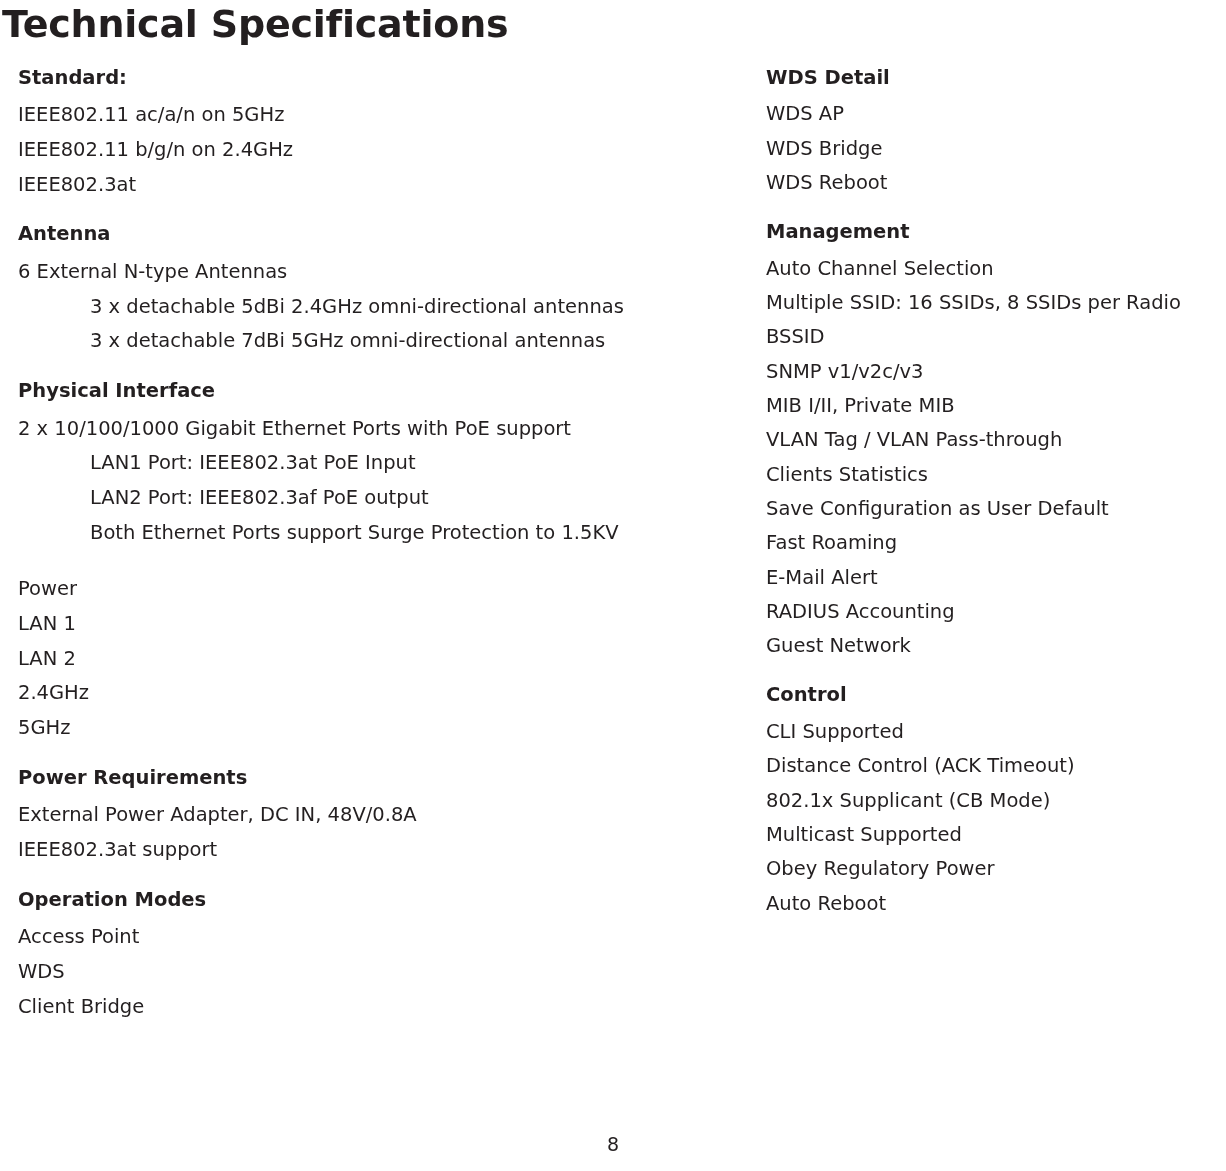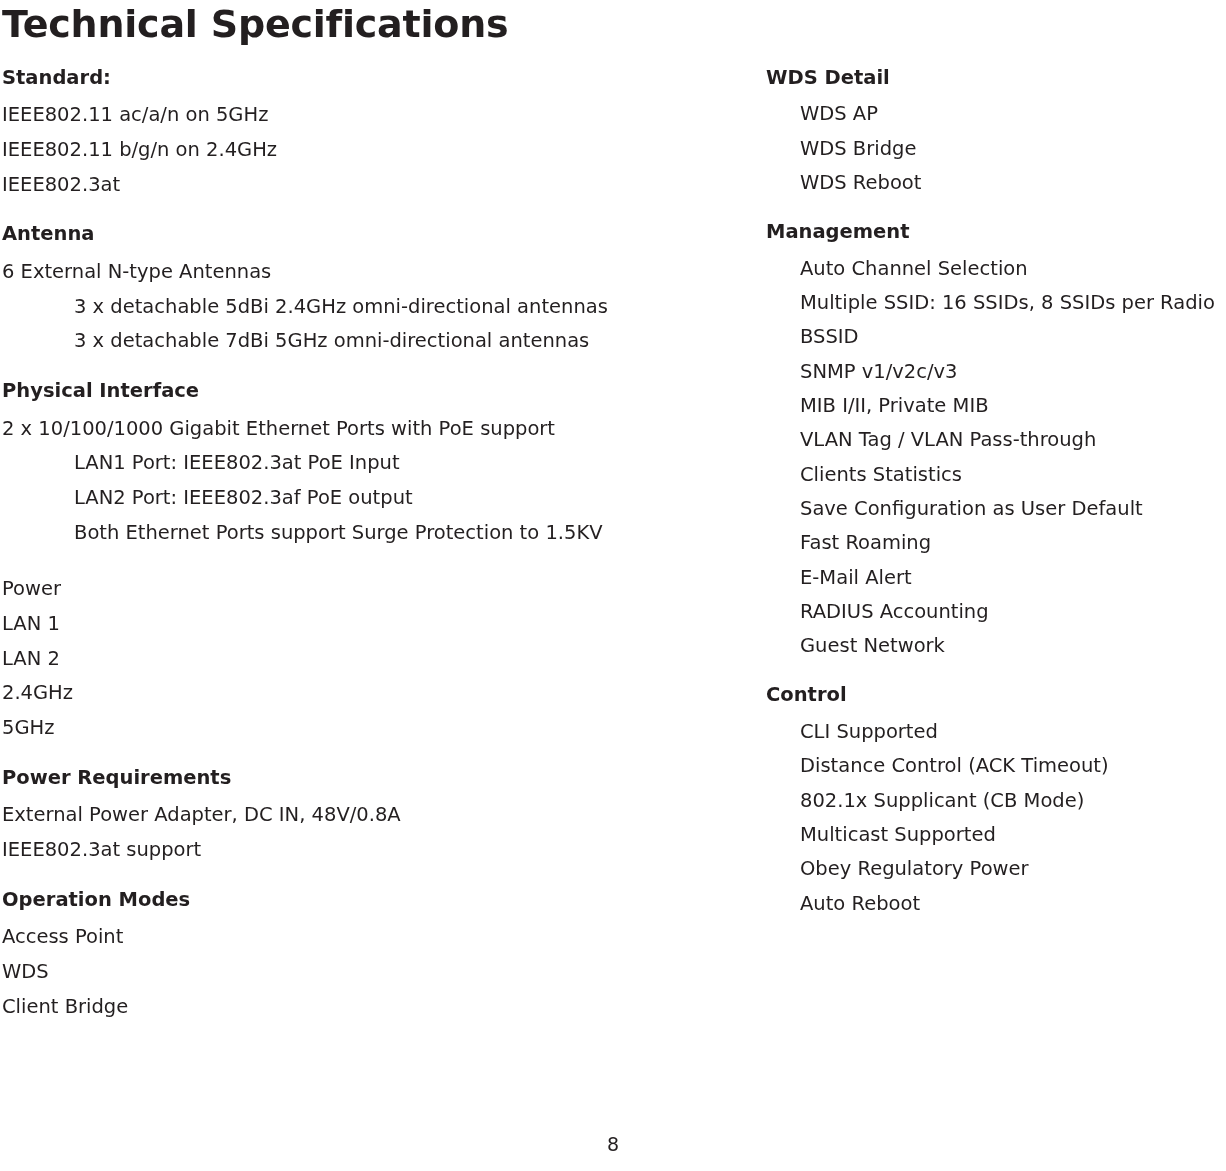--- a/index.html
+++ b/index.html
@@ -31,21 +31,21 @@
     line-height: 1.1;
   }
   .columns {
     display: flex;
     flex-direction: row;
     align-items: flex-start;
     margin-top: 22px;
   }
   .col-left {
     width: 766px;
-    padding-left: 2px;
+    padding-left: 18px;
     box-sizing: border-box;
   }
   .col-right {
     width: 460px;
     box-sizing: border-box;
   }
   .section {
     margin-bottom: 22px;
   }
   .section:last-child {
@@ -64,21 +64,20 @@
     white-space: pre;
   }
   .indent {
     padding-left: 72px;
   }
   .col-right .sec-head {
     margin-bottom: 10px;
   }
   .col-right .sec-line {
     line-height: 1.76;
-    margin-left: 34px;
   }
   .page-number {
     position: absolute;
     bottom: 16px;
     left: 0;
     width: 1226px;
     text-align: center;
     font-size: 19px;
     color: #231f20;
   }

